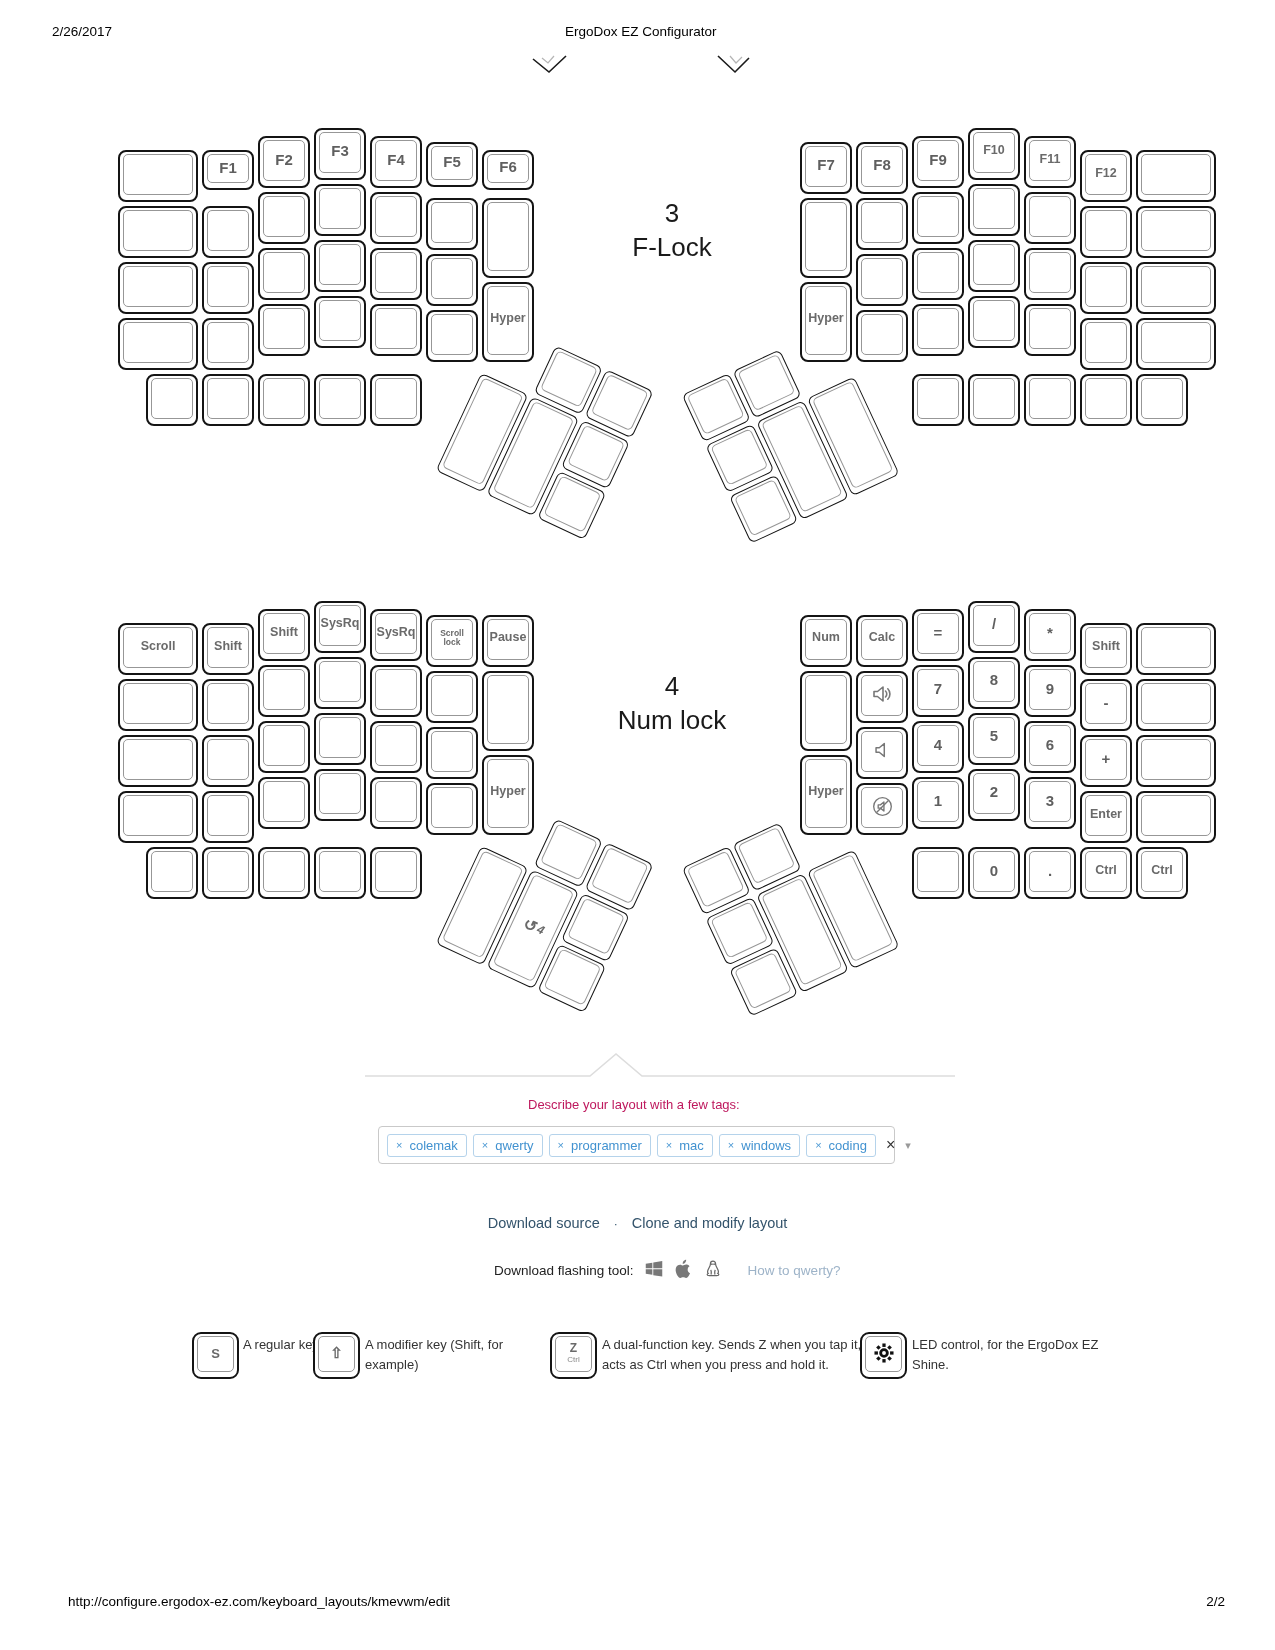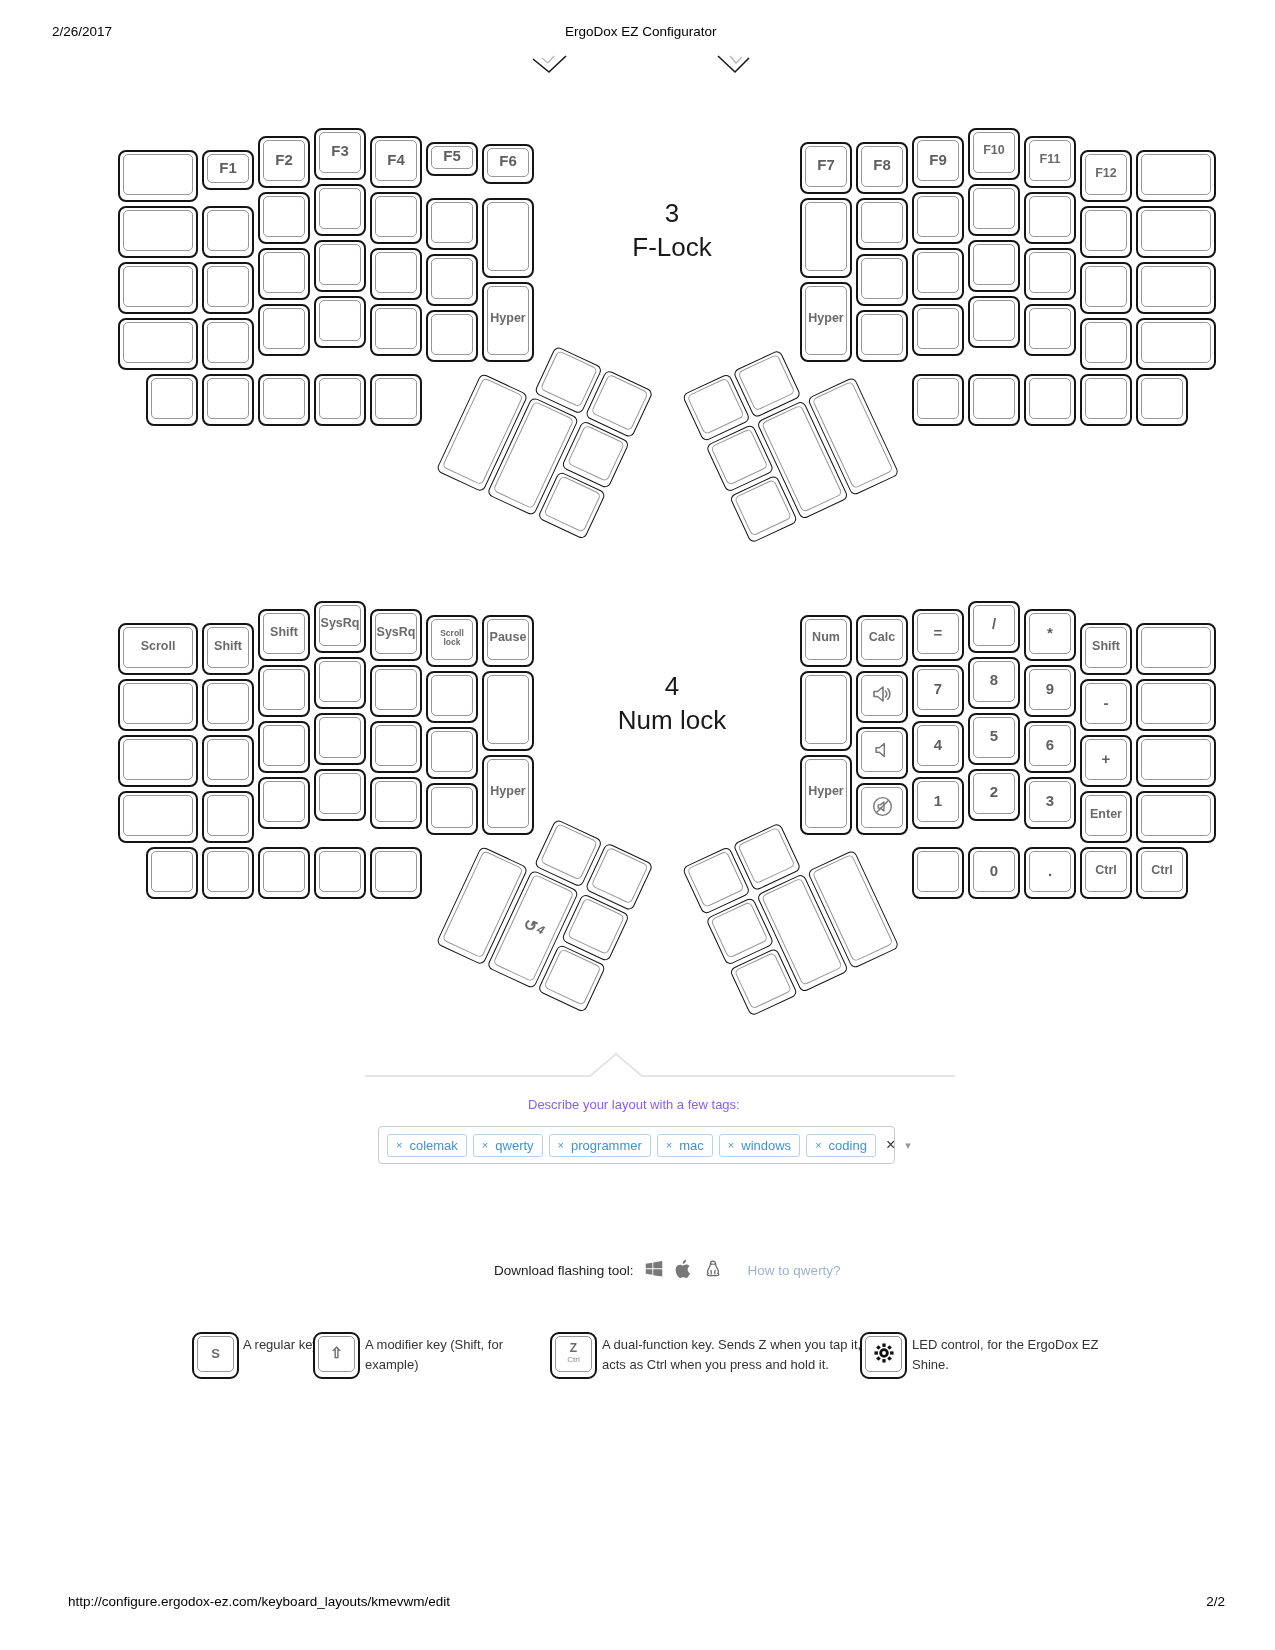--- a/index.html
+++ b/index.html
@@ -20,21 +20,21 @@
   .thumb.tl{transform:rotate(25deg);transform-origin:0 0;}
   .thumb.tr{transform:rotate(-25deg);transform-origin:100% 0;}
   .lico{font-size:16px;color:#6a6a6a;font-weight:bold;}
   .lnum{font-size:12px;color:#6a6a6a;font-weight:bold;font-style:italic;margin-left:1px;}
   .keyicon svg{display:block;}
   
   .layer-label{position:absolute;left:557px;width:230px;text-align:center;color:#1a1a1a;}
   .layer-num{font-size:26px;line-height:34px;}
   .layer-name{font-size:26px;line-height:34px;}
   
-  .describe{font-size:13px;color:#8b5cf6;}
+  .describe{font-size:13px;color:#be185d;}
   .tagbox{left:378px;top:1126px;width:517px;height:38px;border:1px solid #c9c9c9;border-radius:4px;
           display:flex;align-items:center;padding:0 8px;box-sizing:border-box;gap:6px;}
   .pill{display:inline-flex;align-items:center;gap:7px;border:1px solid #b5d3eb;border-radius:3px;
         padding:4px 8px;background:#fff;}
   .pill .x{color:#4a98d3;font-size:11px;line-height:1;}
   .pill .t{color:#4292d0;font-size:13px;line-height:1;}
   .clear-x{color:#333;font-size:16px;line-height:1;margin-left:4px;}
   .caret{color:#999;font-size:11px;margin-left:4px;}
   
   .links{left:0;top:1215px;width:100%;text-align:center;font-size:14.5px;color:#33536b;}
@@ -127,26 +127,26 @@
         <div class="key" style="left: 196px; top: 0px; width: 52px; height: 52px;">
           <div class="cap">
             <span class="lbl big">F3</span>
           </div>
         </div>
         <div class="key" style="left: 252px; top: 8.4px; width: 52px; height: 52px;">
           <div class="cap">
             <span class="lbl big">F4</span>
           </div>
         </div>
-        <div class="key" style="left: 308px; top: 14px; width: 52px; height: 34px;">
+        <div class="key" style="left: 308px; top: 14px; width: 52px; height: 45px;">
           <div class="cap">
             <span class="lbl big">F5</span>
           </div>
         </div>
-        <div class="key" style="left: 364px; top: 16px; width: 52px; height: 40px;">
+        <div class="key" style="left: 364px; top: 22px; width: 52px; height: 40px;">
           <div class="cap">
             <span class="lbl big">F6</span>
           </div>
         </div>
         <div class="key" style="left: 0px; top: 78.4px; width: 80px; height: 52px;">
           <div class="cap"></div>
         </div>
         <div class="key" style="left: 84px; top: 78.4px; width: 52px; height: 52px;">
           <div class="cap"></div>
         </div>
@@ -698,20 +698,25 @@
         </span>
         <span class="pill">
           <span class="x">×</span>
           <span class="t">coding</span>
         </span>
       </span>
     <span class="clear-x">×</span>
     <span class="caret">▾</span>
   </div>
 
+  <div class="abs links">
+    <span class="link">Download source</span>
+    <span class="sep">·</span>
+    <span class="link">Clone and modify layout</span>
+  </div>
 
   <div class="abs flashrow">
     <span>Download flashing tool:</span>
     <span class="osicon">
       <svg width="22" height="22" viewBox="0 0 24 24">
           <path fill="#787878" d="M3 6.4 L10.2 5.2 V11.3 H3 Z M11.2 5 L21 3.4 V11.3 H11.2 Z M3 12.3 H10.2 V18.4 L3 17.2 Z M11.2 12.3 H21 V20.3 L11.2 18.7 Z"></path>
         </svg>
     </span>
     <span class="osicon">
       <svg width="20" height="22" viewBox="0 0 24 24">

